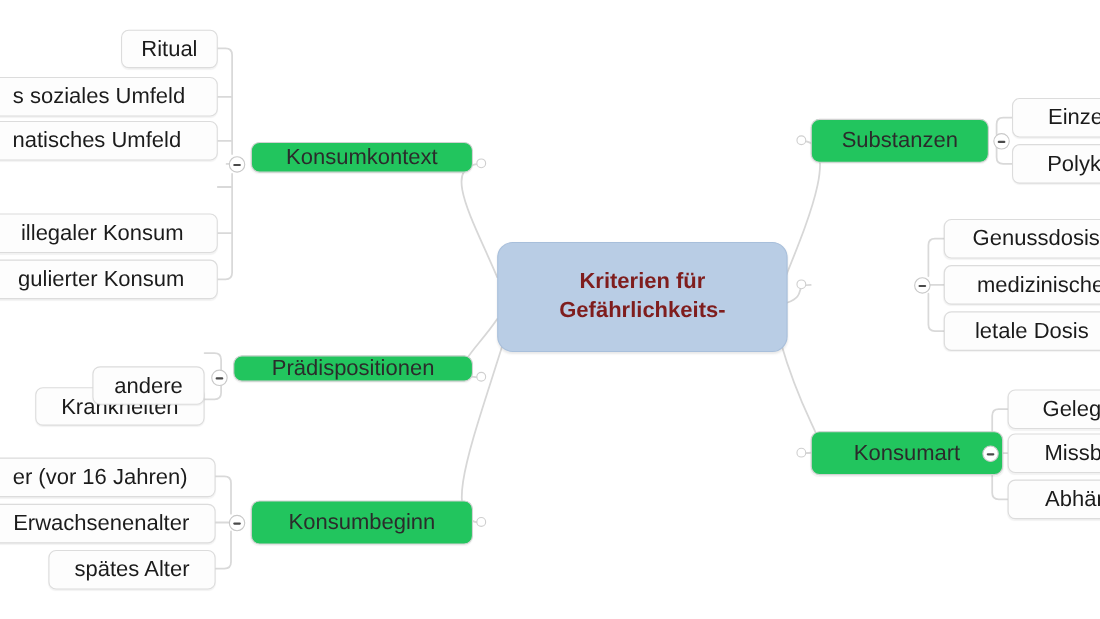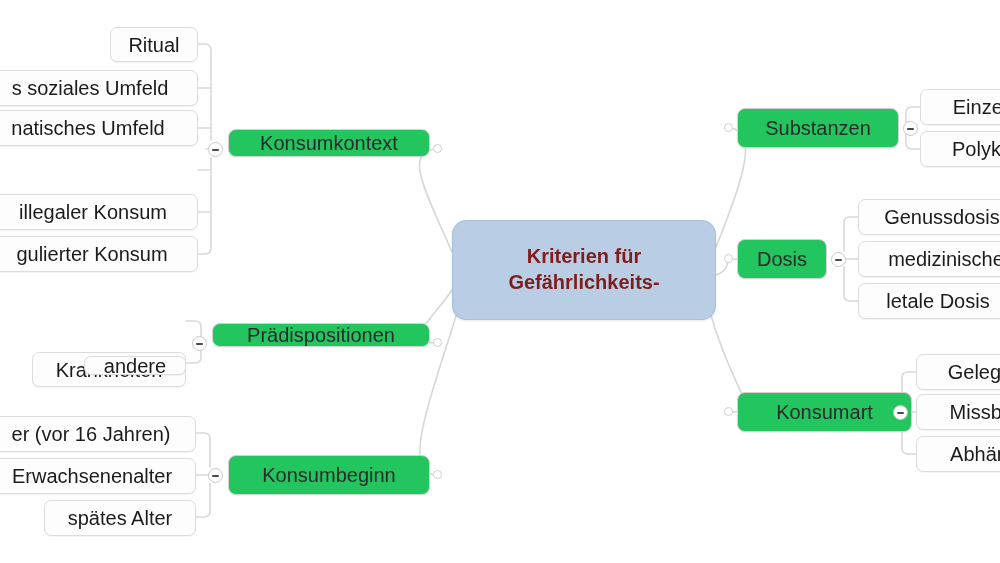--- a/index.html
+++ b/index.html
@@ -168,21 +168,21 @@
     <span>Prädispositionen</span>
   </div>
   <div class="toggle" style="left:192px; top:336px;">
     <span class="bar"></span>
   </div>
   <div class="endcap" style="left:433px; top:338px;"></div>
 
   <div class="node leaf" style="left:32px; top:304px; width:154px; height:35px;margin-top:48px;">
     <span>Krankheiten</span>
   </div>
-  <div class="node leaf" style="left:84px; top:356px; width:102px; height:19px;text-align:right;">
+  <div class="node leaf" style="left:84px; top:333px; width:102px; height:35px;text-align:right;">
     <span>andere</span>
   </div>
 
   <div class="node branch" style="left:228px; top:455px; width:202px; height:40px;">
     <span>Konsumbeginn</span>
   </div>
   <div class="toggle" style="left:208px; top:468px;">
     <span class="bar"></span>
   </div>
   <div class="endcap" style="left:433px; top:470px;"></div>
@@ -205,23 +205,20 @@
   </div>
   <div class="endcap" style="left:724px; top:123px;"></div>
 
   <div class="node leaf" style="left:920px; top:89px; width:120px; height:36px;">
     <span>Einzel</span>
   </div>
   <div class="node leaf" style="left:920px; top:131px; width:124px; height:36px;">
     <span>Polyko</span>
   </div>
 
-  <div class="node branch" style="left:737px; top:239px; width:90px; height:40px;">
-    <span>Dosis</span>
-  </div>
   <div class="toggle" style="left:831px; top:252px;">
     <span class="bar"></span>
   </div>
   <div class="endcap" style="left:724px; top:254px;"></div>
 
   <div class="node leaf" style="left:858px; top:199px; width:168px; height:36px;">
     <span>Genussdosis</span>
   </div>
   <div class="node leaf" style="left:858px; top:241px; width:176px; height:36px;">
     <span>medizinische</span>

